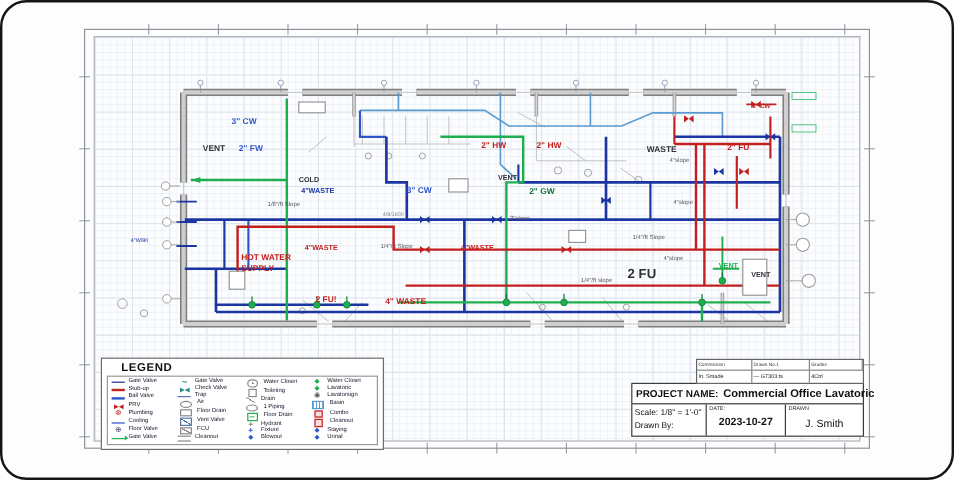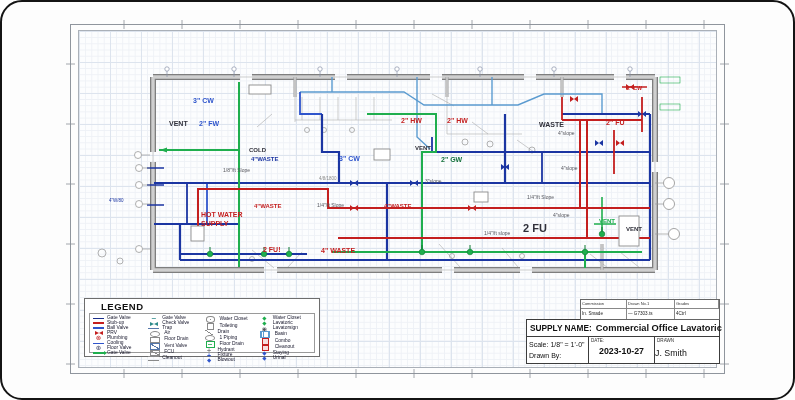--- a/index.html
+++ b/index.html
@@ -12,21 +12,21 @@
         background-color:#fcfdfe;
         background-image:
           linear-gradient(#dde4ee 1px, transparent 1px),
           linear-gradient(90deg,#dde4ee 1px, transparent 1px),
           linear-gradient(#eef1f6 1px, transparent 1px),
           linear-gradient(90deg,#eef1f6 1px, transparent 1px);
         background-size:31px 31px,31px 31px,6.2px 6.2px,6.2px 6.2px;}
   svg.plan{position:absolute;left:0;top:0;width:795px;height:400px;}
 
   
-  .legend{position:absolute;left:82px;top:296px;width:236px;height:59px;
+  .legend{position:absolute;left:82px;top:296px;width:236px;height:77px;
         background:#ffffff;border:1px solid #6d6d6d;box-sizing:border-box;}
   .lg-title{font-size:9.5px;font-weight:bold;color:#111;letter-spacing:.5px;
         padding:2px 0 1px 16px;}
   .lg-body{position:absolute;left:4px;right:4px;top:14px;bottom:3px;
         border:1px solid #9a9a9a;display:flex;gap:3px;padding:2px 3px;box-sizing:border-box;}
   .lg-col{flex:1;display:flex;flex-direction:column;justify-content:space-between;}
   .lg-item{display:flex;align-items:center;gap:3px;font-size:4.9px;color:#15152a;
         line-height:1;white-space:nowrap;}
   .ic{display:inline-flex;align-items:center;justify-content:center;
         width:11px;height:5px;flex:0 0 11px;font-size:6px;line-height:1;}
@@ -77,21 +77,21 @@
   .tb-row .lab{font-size:8.3px;font-weight:bold;white-space:nowrap;}
   .tb-row .val{font-size:9.3px;font-weight:bold;margin-left:4px;white-space:nowrap;}
   .tb-bottom{display:flex;border:1px solid #3c3c3c;background:#fff;height:28px;
         margin-top:-1px;box-sizing:border-box;}
   .tb-scale{width:62px;border-right:1px solid #3c3c3c;font-size:7px;
         padding:2px 2px;line-height:1.6;box-sizing:border-box;white-space:nowrap;}
   .tb-date{width:66px;border-right:1px solid #3c3c3c;position:relative;box-sizing:border-box;}
   .tb-drawn{flex:1;position:relative;box-sizing:border-box;}
   .tb-h{position:absolute;top:1px;left:2px;font-size:4.6px;color:#333;}
   .tb-vcenter{margin-top:9px;text-align:center;font-size:8.8px;font-weight:bold;}
-  .tb-vplain{margin-top:11px;text-align:left;font-size:8.8px;}
+  .tb-vplain{margin-top:11px;text-align:center;font-size:8.8px;}
 </style>
 </head>
 <body>
 
 <div class="card">
   <div class="frame-outer"></div>
   <div class="frame-inner"></div>
 
   <svg class="plan" id="plan" viewBox="0 0 795 400">
       <g>
@@ -500,21 +500,21 @@
       <div class="tb-meta-table" id="tb-meta-table">
           <div class="tb-mh">Commission</div>
           <div class="tb-mh">Drawn No.1</div>
           <div class="tb-mh">Grades</div>
           <div class="tb-mv">In. Smade</div>
           <div class="tb-mv">— G7303.ts</div>
           <div class="tb-mv">4Ctrl</div>
         </div>
     </div>
     <div class="tb-row">
-      <span class="lab">SUPPLY NAME:</span>
+      <span class="lab">PROJECT NAME:</span>
       <span class="val">Commercial Office Lavatoric</span>
     </div>
     <div class="tb-bottom">
       <div class="tb-scale">
         <div>Scale: 1/8" = 1'-0"</div>
         <div>Drawn By:</div>
       </div>
       <div class="tb-date">
         <div class="tb-h">DATE:</div>
         <div class="tb-vcenter">2023-10-27</div>

